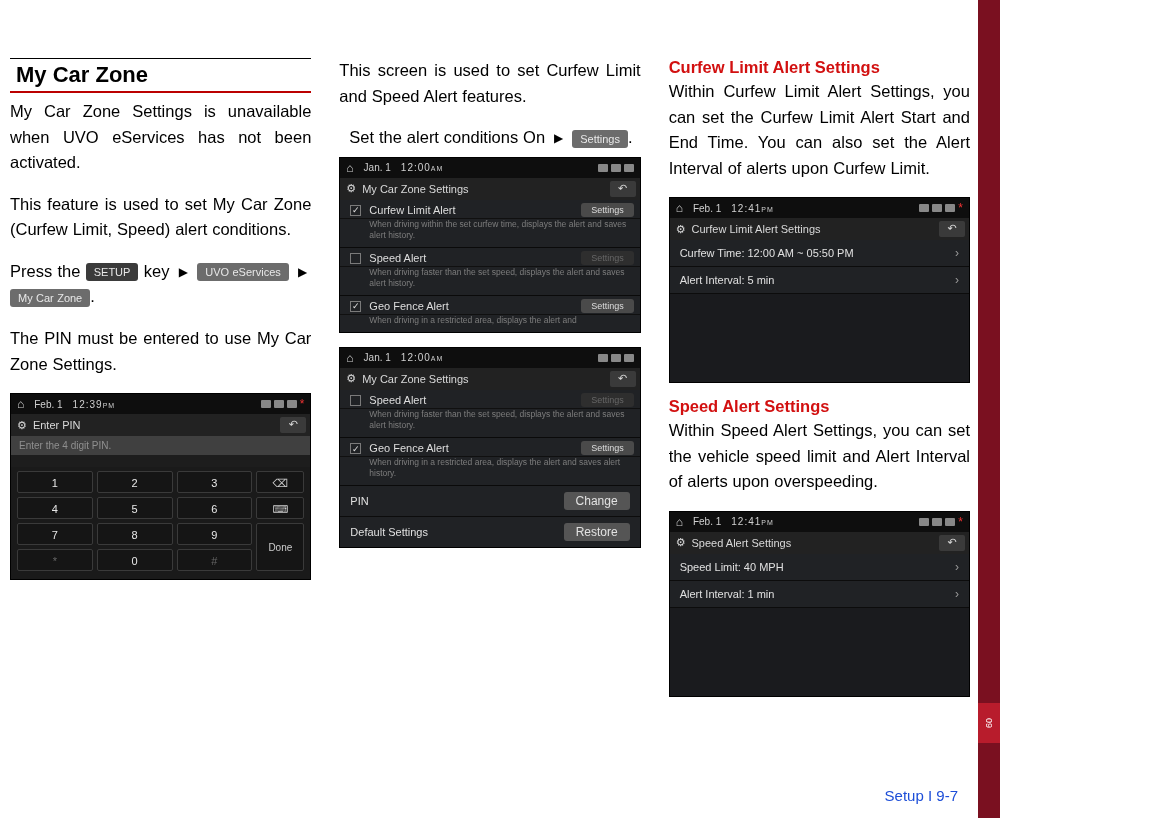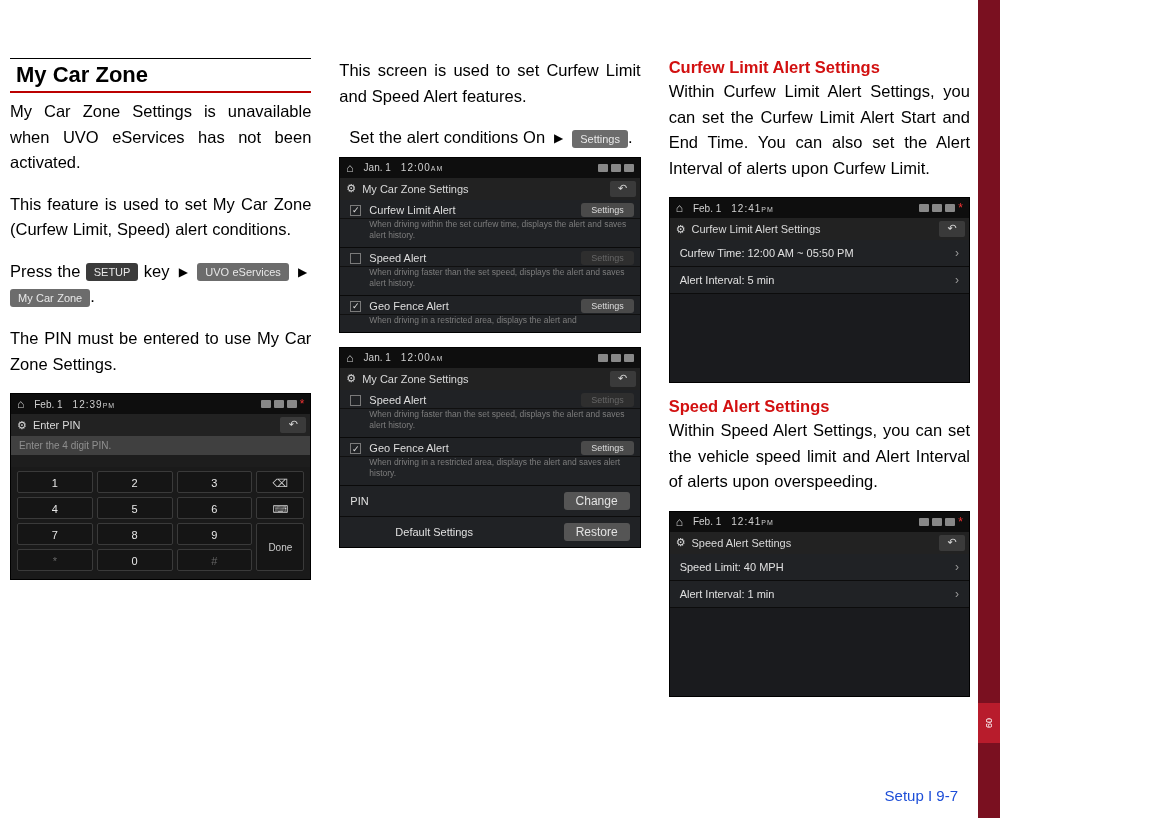--- a/index.html
+++ b/index.html
@@ -389,21 +389,21 @@
             <span class="cb">✓</span>
             <span class="setting-label">Geo Fence Alert</span>
             <span class="row-btn">Settings</span>
           </div>
           <div class="setting-desc">When driving in a restricted area, displays the alert and saves alert history.</div>
 
           <div class="simple-row">
             <span>PIN</span>
             <span class="simple-btn">Change</span>
           </div>
-          <div class="simple-row" style="border:none;margin-left:45px;">
+          <div class="simple-row" style="border:none;">
             <span>Default Settings</span>
             <span class="simple-btn">Restore</span>
           </div>
         </div>
       </div>
     </div>
 
     <div class="col">
       <div class="red-subtitle">Curfew Limit Alert Settings</div>
       <p class="body">Within Curfew Limit Alert Settings, you can set the Curfew Limit Alert Start and End Time. You can also set the Alert Interval of alerts upon Curfew Limit.</p>

